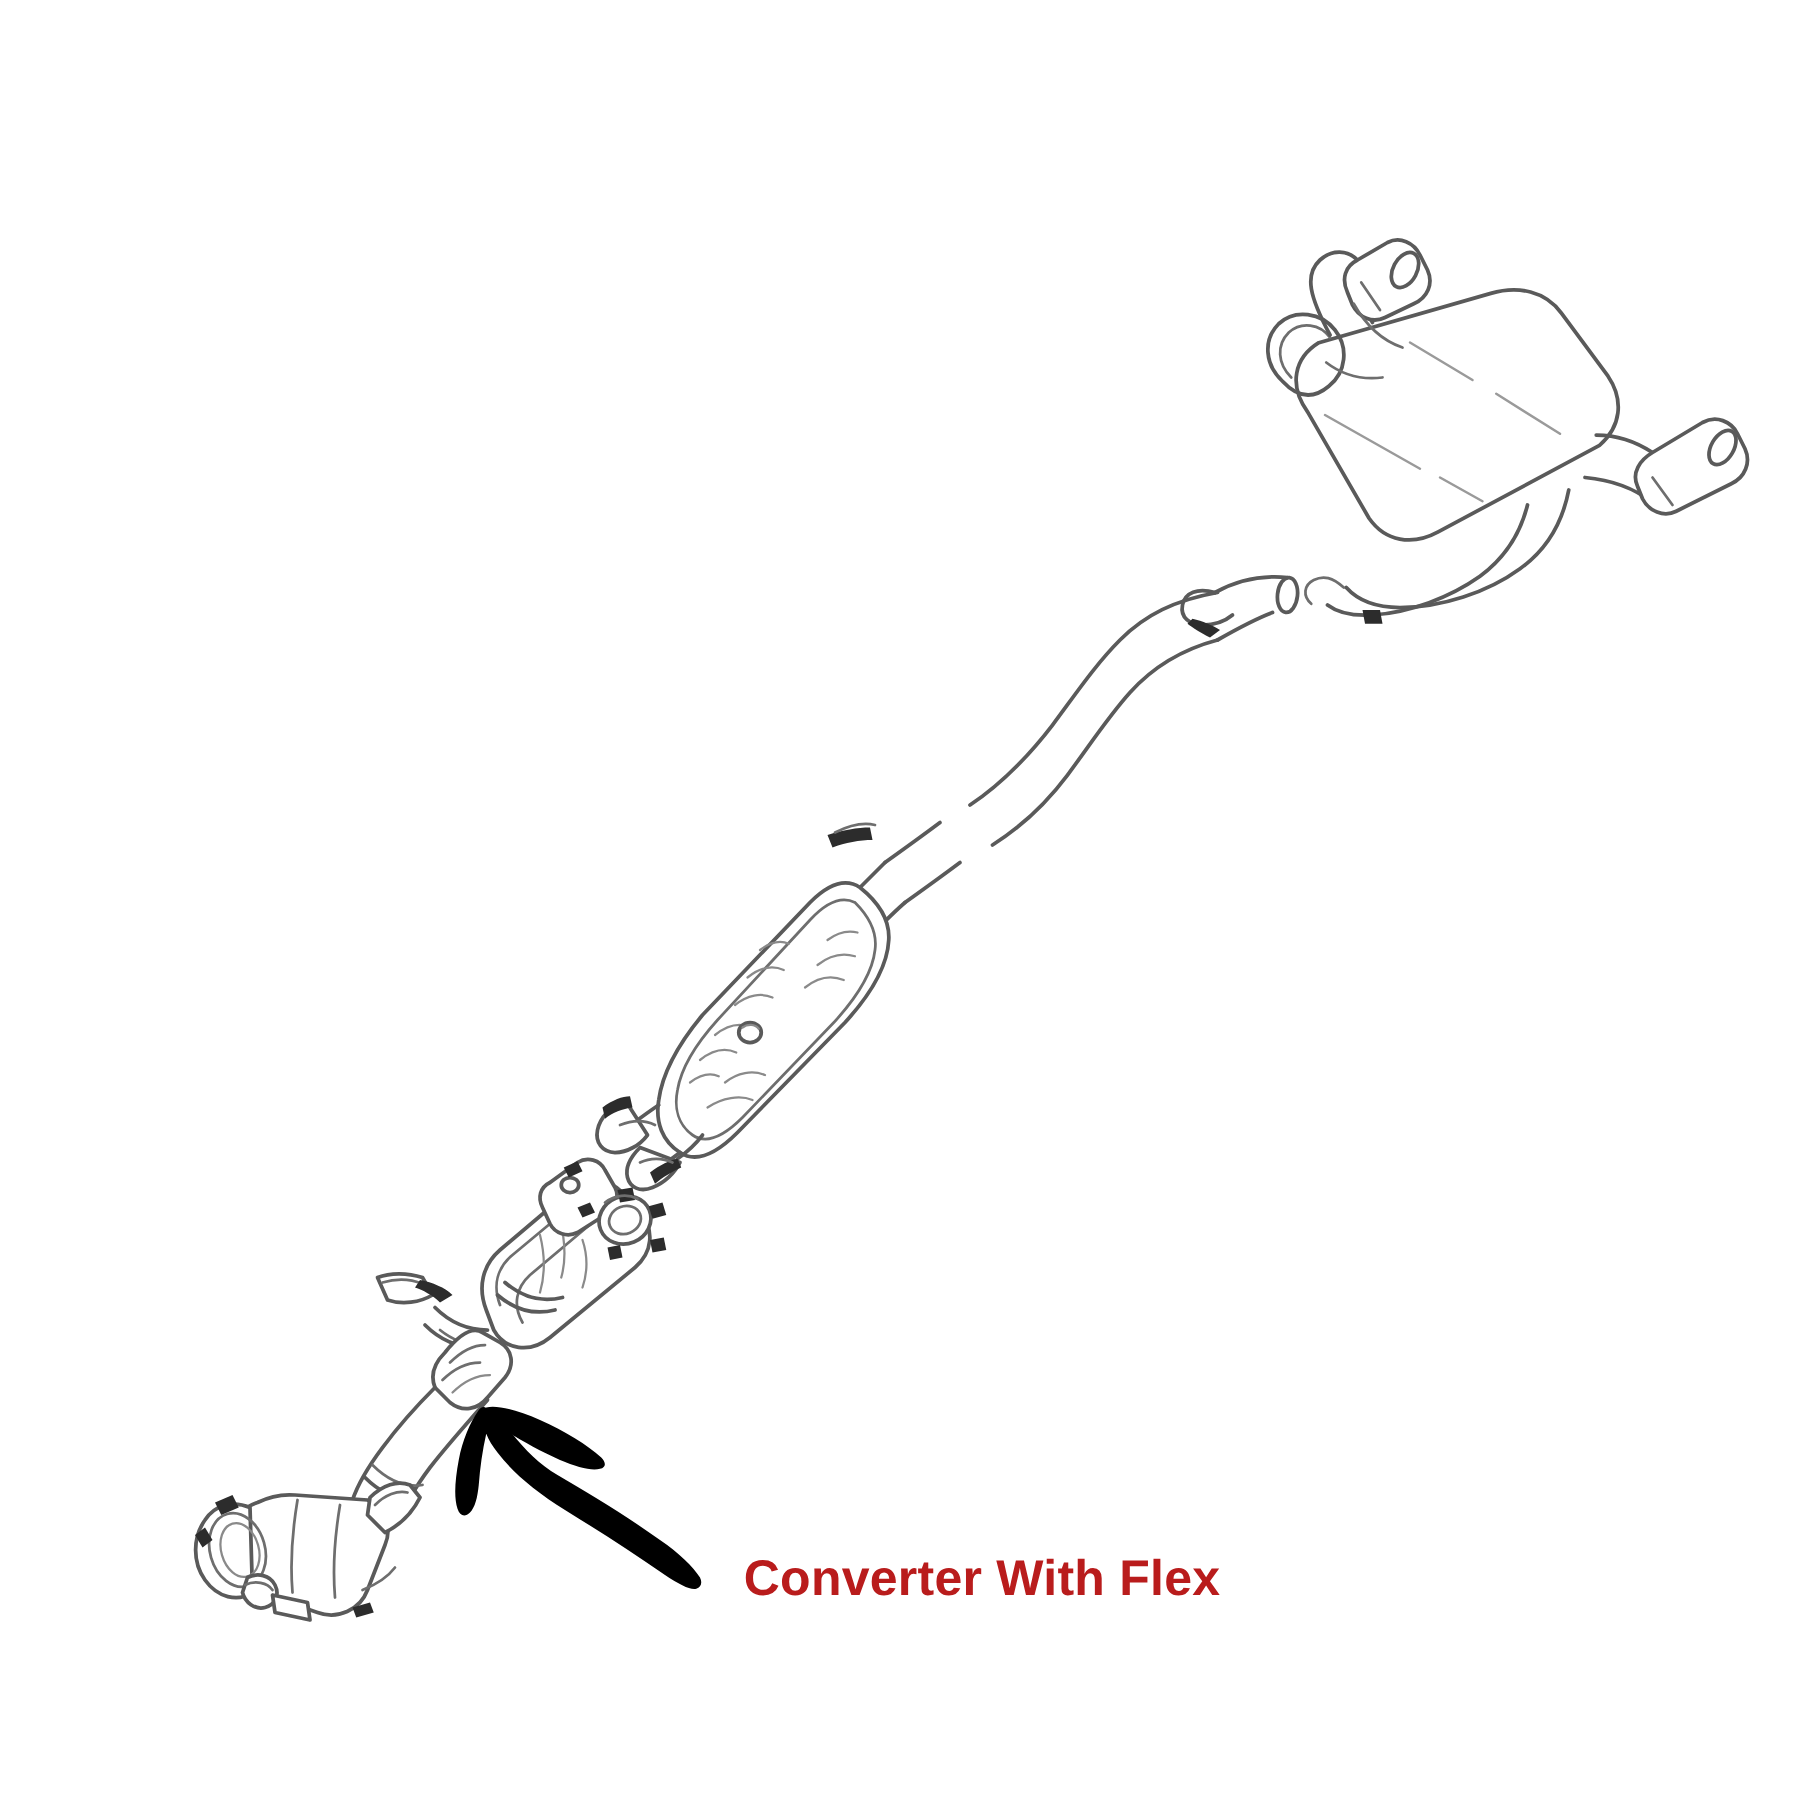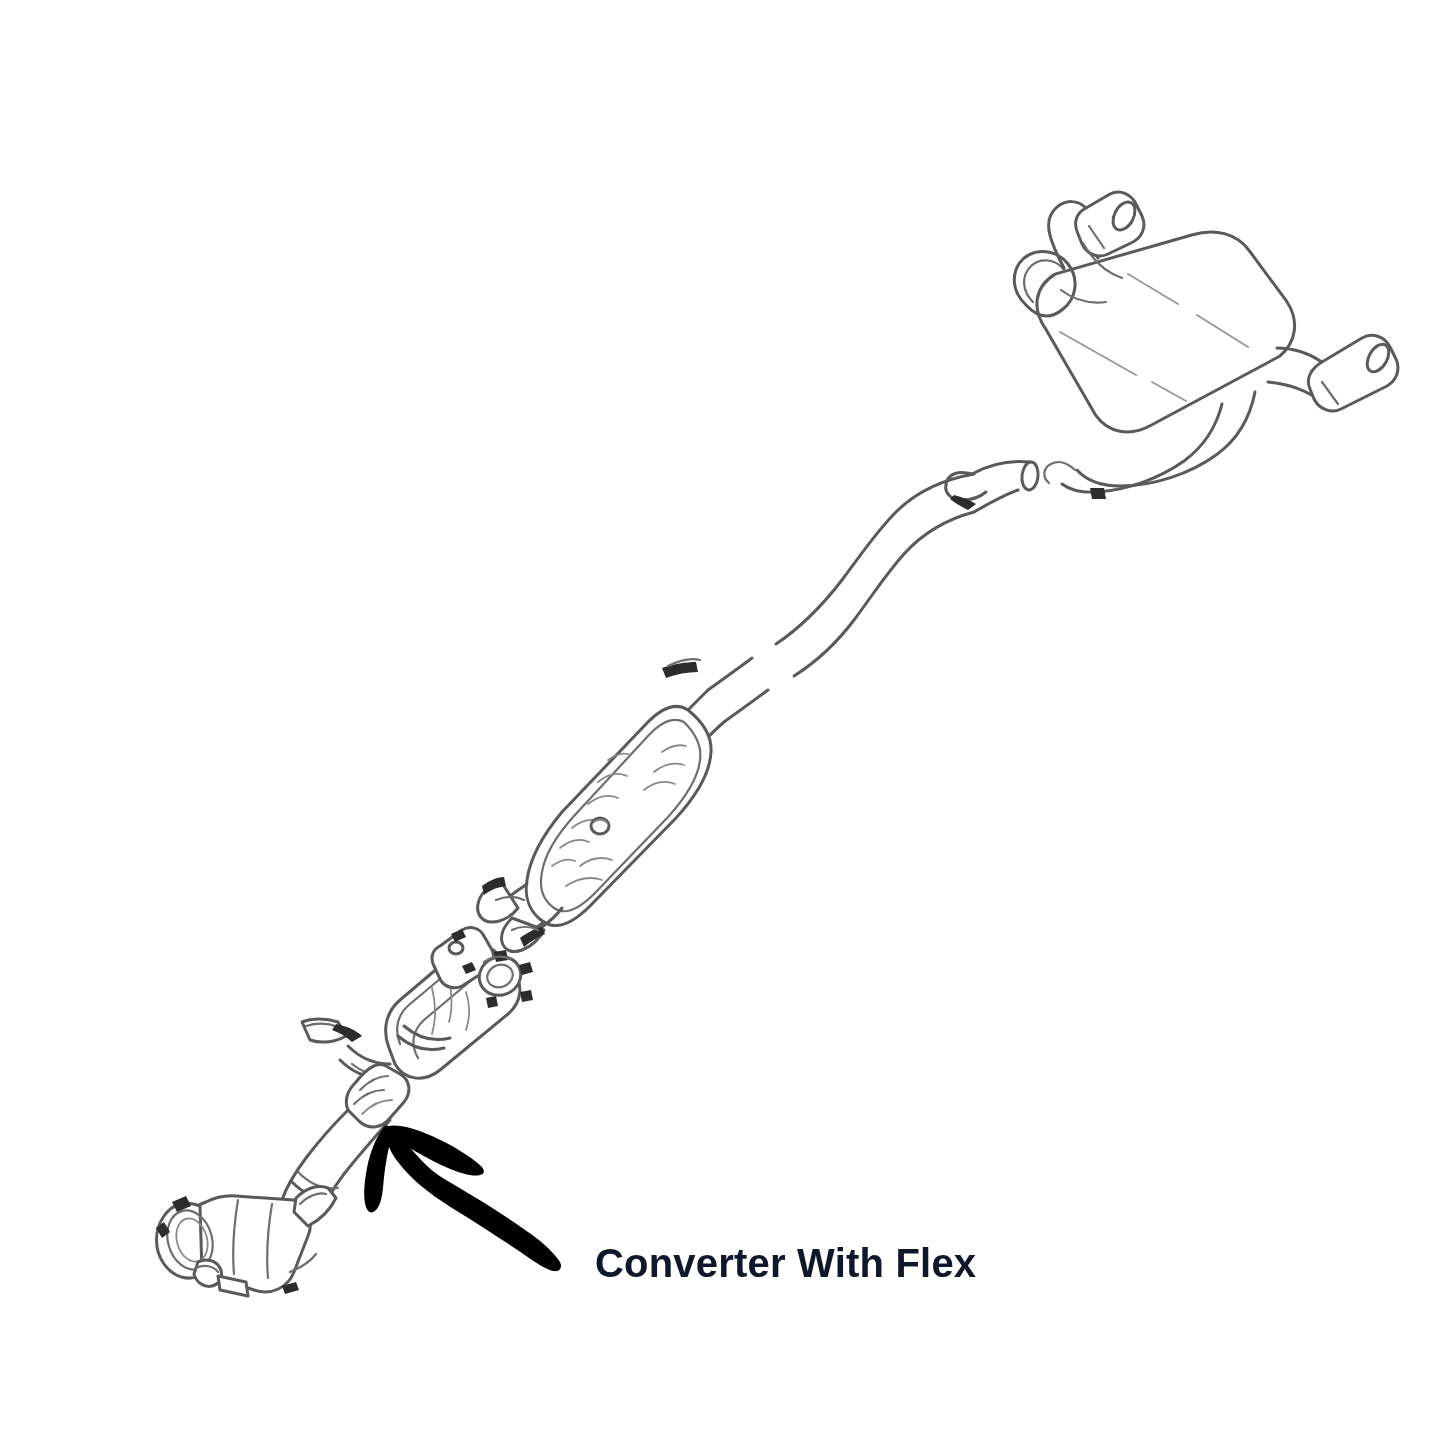--- a/index.html
+++ b/index.html
@@ -325,15 +325,15 @@
           C398,1124 414,1128 432,1136
           C452,1145 470,1156 481,1166
           C485,1170 485,1174 480,1175
           C474,1177 462,1174 448,1168
           C430,1160 412,1150 398,1140
           C390,1134 385,1129 389,1126 Z" fill="#000000"></path>
     </g>
 
   </svg>
 
-  <div class="annot-label" style="color: #0f172a; left: 595px; top: 1243px; font-size: 40px;">Converter With Flex</div>
+  <div class="annot-label" style="color: #b91c1c; left: 595px; top: 1243px; font-size: 40px;">Converter With Flex</div>
 
 </div>
 
 </body></html>

